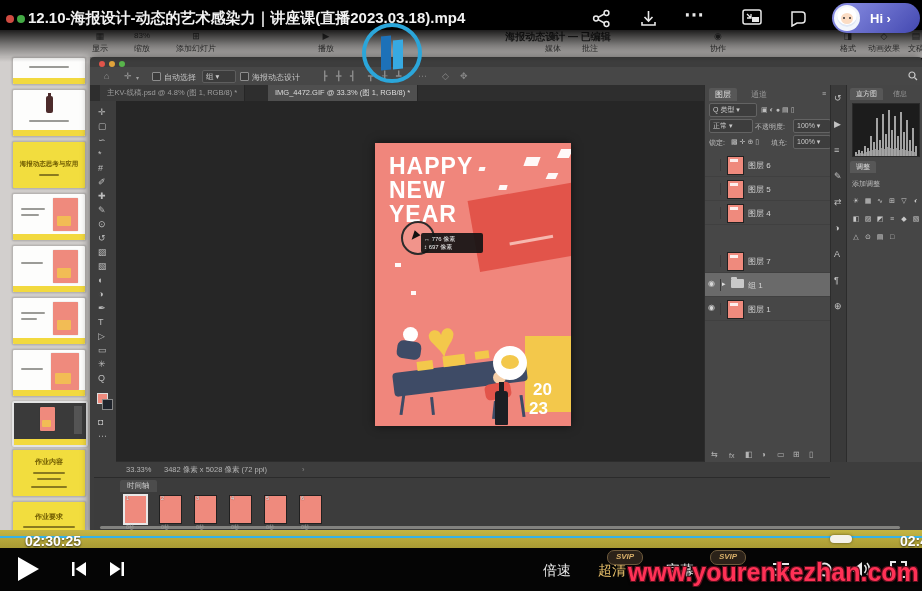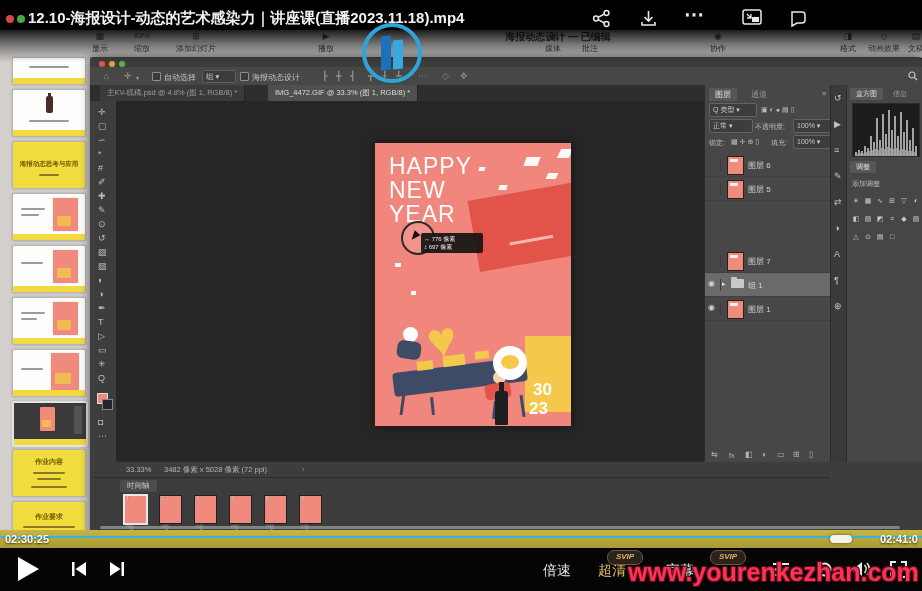--- a/index.html
+++ b/index.html
@@ -61,21 +61,21 @@
   .dtab{position:absolute;top:0;height:16px;font-size:7.5px;line-height:16px;padding:0 7px;white-space:nowrap;border-right:1px solid #262626;}
   .dtab.inactive{background:#3a3a3a;color:#9d9d9d;}
   .dtab.active{background:#4f4f4f;color:#ddd;}
 
   #tools{position:absolute;left:0;top:44px;width:26px;height:434px;background:#3d3d3d;border-right:1px solid #303030;}
   .tico{position:absolute;left:8px;font-size:9px;color:#bdbdbd;}
   #canvas{position:absolute;left:26px;top:44px;width:588px;height:360px;background:#262626;}
 
   
   #poster{position:absolute;left:285px;top:86px;width:196px;height:283px;background:#f0867c;box-shadow:0 0 9px rgba(0,0,0,.55);overflow:hidden;}
-  .hny{position:absolute;left:14px;color:#fff;font-weight:400;font-size:23px;letter-spacing:1px;line-height:1;}
+  .hny{position:absolute;left:14px;color:#fff;font-weight:700;font-size:23px;letter-spacing:1px;line-height:1;}
   .confetti{position:absolute;background:#fff;opacity:.95;}
   #red-band{position:absolute;left:98px;top:48px;width:110px;height:72px;background:#e2544a;transform:rotate(-10deg);}
   #yellow-block{position:absolute;left:150px;top:193px;width:46px;height:76px;background:#f3c84b;}
   #heart{position:absolute;left:52px;top:168px;font-size:50px;color:#f3c84b;transform:rotate(-8deg);}
   .navy{position:absolute;background:#3e4b66;}
   .dish{position:absolute;background:#f3c84b;}
   #plate{position:absolute;left:118px;top:203px;width:34px;height:34px;border-radius:50%;background:#fff;}
   #plate::after{content:"";position:absolute;left:8px;top:9px;width:18px;height:14px;border-radius:50%;background:#f3c84b;}
   .yr{position:absolute;color:#fff;font-weight:900;font-size:17px;line-height:1;}
   #bottle{position:absolute;left:120px;top:248px;width:13px;height:34px;background:#1c1e23;border-radius:3px 3px 1px 1px;}
@@ -112,21 +112,21 @@
   #rail{position:absolute;left:740px;top:28px;width:16px;height:377px;background:#3a3a3a;border-left:1px solid #2c2c2c;}
   .rico{position:absolute;left:3px;font-size:9px;color:#c3c3c3;}
   #rpanel{position:absolute;left:756px;top:28px;width:76px;height:377px;background:#464646;border-left:1px solid #2c2c2c;}
   #histo{position:absolute;left:5px;top:18px;width:66px;height:52px;background:#1c1c1c;border:1px solid #2a2a2a;}
   .adj{display:inline-block;width:10px;height:10px;font-size:7px;color:#c8c8c8;text-align:center;line-height:10px;margin:1px;}
 
   
   #progress{left:0;top:530px;width:922px;height:18px;z-index:8;background:linear-gradient(to bottom,#c4b544,#a89a33);}
   #bufline{position:absolute;left:0;top:6px;width:922px;height:2px;background:#35b2e8;}
   #thumbpl{position:absolute;left:830px;top:5px;width:22px;height:8px;border-radius:4px;background:#f4f2ea;box-shadow:0 0 3px rgba(0,0,0,.5);}
-  .ptime{position:absolute;top:3px;color:#fff;font-size:11px;font-weight:700;text-shadow:0 1px 2px rgba(0,0,0,.7);}
+  .ptime{position:absolute;top:3px;color:#fff;font-size:14px;font-weight:700;text-shadow:0 1px 2px rgba(0,0,0,.7);margin-left:20px;}
   #controls{left:0;top:548px;width:922px;height:43px;z-index:8;background:#050505;}
   .cbtn{position:absolute;}
   .ctxt{position:absolute;top:14px;font-size:14px;color:#e8e8e8;}
   .ctxt.gold{color:#e9c16b;}
   .svip{position:absolute;top:2px;width:34px;height:13px;background:#2b2219;border:1px solid #6e5a3c;border-radius:7px;
     color:#d9b06a;font-size:8px;font-weight:700;font-style:italic;text-align:center;line-height:12px;z-index:9;}
   #wm-url{position:absolute;left:628px;top:10px;z-index:10;font-size:25px;font-weight:800;color:#ff3156;letter-spacing:0;
     text-shadow:1px 1px 0 #5e0f1d,-1px -1px 0 #5e0f1d,1px -1px 0 #5e0f1d,-1px 1px 0 #5e0f1d,0 2px 3px rgba(0,0,0,.6);white-space:nowrap;}
   #scrollbar-strip{left:100px;top:526px;width:800px;height:3px;background:#9a9a96;opacity:.75;border-radius:2px;z-index:7;}
 </style>
@@ -302,21 +302,21 @@
       <div class="dish" style="left:100px;top:208px;width:14px;height:8px;transform:rotate(-7deg)"></div>
       <div style="position:absolute;left:28px;top:184px;width:15px;height:15px;border-radius:50%;background:#fff"></div>
       <div class="navy" style="left:22px;top:198px;width:24px;height:18px;border-radius:6px;transform:rotate(8deg)"></div>
       <div style="position:absolute;left:118px;top:228px;width:13px;height:13px;border-radius:50%;background:#f5cfa8"></div>
       <div style="position:absolute;left:110px;top:240px;width:26px;height:16px;border-radius:5px;background:#e2544a;transform:rotate(-10deg)"></div>
       <div id="plate"></div>
       <div class="navy" style="left:26px;top:250px;width:3px;height:22px;transform:rotate(8deg)"></div>
       <div class="navy" style="left:56px;top:254px;width:3px;height:18px;transform:rotate(-6deg)"></div>
       <div class="navy" style="left:118px;top:258px;width:3px;height:18px;transform:rotate(6deg)"></div>
       <div class="navy" style="left:146px;top:252px;width:3px;height:22px;transform:rotate(-8deg)"></div>
-      <div class="yr" style="left:158px;top:238px">30</div>
+      <div class="yr" style="left:158px;top:238px">20</div>
       <div class="yr" style="left:154px;top:257px">23</div>
       <div id="bottle"></div>
       <div id="cursor-ring"></div>
       <div id="cursor-arrow"></div>
       <div id="meas-tip">
         <div><span>↔ </span><span>776 像素</span></div>
         <div><span>↕ </span><span>697 像素</span></div>
       </div>
     </div>
 
@@ -379,20 +379,25 @@
       <div class="lrow" style="top:68px">
         <span class="leye"></span>
         <span class="lthumb"></span>
         <span class="lname">图层 6</span>
       </div>
       <div class="lrow" style="top:92px">
         <span class="leye"></span>
         <span class="lthumb"></span>
         <span class="lname">图层 5</span>
       </div>
+      <div class="lrow" style="top:116px">
+        <span class="leye"></span>
+        <span class="lthumb"></span>
+        <span class="lname">图层 4</span>
+      </div>
       <div class="lrow" style="top:164px">
         <span class="leye"></span>
         <span class="lthumb"></span>
         <span class="lname">图层 7</span>
       </div>
       <div class="lrow sel" style="top:188px">
         <span class="leye">◉</span>
         <span class="ptxt" style="left:17px;top:7px;color:#ddd">▸</span>
         <span class="lfolder" style="left:26px"></span>
         <span class="lname">组 1</span>
@@ -439,21 +444,21 @@
         <span class="adj">☀</span><span class="adj">▦</span><span class="adj">∿</span><span class="adj">⊞</span><span class="adj">▽</span><span class="adj">◐</span>
         <span class="adj">◧</span><span class="adj">▨</span><span class="adj">◩</span><span class="adj">≡</span><span class="adj">◆</span><span class="adj">▧</span>
         <span class="adj">△</span><span class="adj">⊙</span><span class="adj">▤</span><span class="adj">□</span>
       </div>
     </div>
   </div>
 
   <div id="top-grad" class="abs"></div>
   <span class="dot abs" style="left:6px;top:15px;background:#cf4b41"></span>
   <span class="dot abs" style="left:17px;top:15px;background:#43a944"></span>
-  <div id="vtitle" class="abs">12.10-海报设计-动态的艺术感染力｜讲座课(直播2023.11.18).mp4</div>
+  <div id="vtitle" class="abs">12.10-海报设计-动态的艺术感染力｜讲座课(直播2023.03.18).mp4</div>
 
   <svg class="abs hicon" style="left:592px;top:9px;z-index:6" width="19" height="19" viewBox="0 0 19 19">
     <circle cx="14.5" cy="4" r="2.4" fill="none" stroke="#e9e9e9" stroke-width="1.5"></circle>
     <circle cx="4" cy="9.5" r="2.4" fill="none" stroke="#e9e9e9" stroke-width="1.5"></circle>
     <circle cx="14.5" cy="15" r="2.4" fill="none" stroke="#e9e9e9" stroke-width="1.5"></circle>
     <line x1="6.2" y1="8.4" x2="12.3" y2="5" stroke="#e9e9e9" stroke-width="1.5"></line>
     <line x1="6.2" y1="10.6" x2="12.3" y2="14" stroke="#e9e9e9" stroke-width="1.5"></line>
   </svg>
   <svg class="abs hicon" style="left:639px;top:9px;z-index:6" width="19" height="19" viewBox="0 0 19 19">
     <line x1="9.5" y1="2" x2="9.5" y2="11" stroke="#e9e9e9" stroke-width="1.6"></line>
@@ -462,20 +467,29 @@
   </svg>
   <div class="abs hicon" style="left:684px;top:2px;z-index:6;font-size:20px;font-weight:700">⋯</div>
   <svg class="abs hicon" style="left:742px;top:9px;z-index:6" width="20" height="18" viewBox="0 0 20 18">
     <rect x="1" y="1" width="18" height="14" rx="2" fill="none" stroke="#e9e9e9" stroke-width="1.5"></rect>
     <rect x="10" y="8" width="7" height="5" fill="#e9e9e9"></rect>
     <path d="M5 5l4 4M9 5v4h-4" stroke="#e9e9e9" stroke-width="1.3" fill="none"></path>
   </svg>
   <svg class="abs hicon" style="left:789px;top:9px;z-index:6" width="18" height="18" viewBox="0 0 18 18">
     <path d="M3 3h10a3 3 0 0 1 3 3v5a3 3 0 0 1-3 3H8l-5 3z" fill="none" stroke="#e9e9e9" stroke-width="1.5"></path>
   </svg>
+  <div id="avatar-pill" class="abs">
+    <div id="avatar-face">
+      <div class="hood"></div>
+        <div class="skin"></div>
+      <div class="eye" style="left:9px"></div>
+        <div class="eye" style="left:15px"></div>
+    </div>
+    <span id="avatar-label">Hi ›</span>
+  </div>
 
   <div id="wm-logo" class="abs">
       <div class="b1"></div>
       <div class="b2"></div>
     </div>
 
   <div id="scrollbar-strip" class="abs"></div>
 
   <div id="progress" class="abs">
     <div id="bufline"></div>

